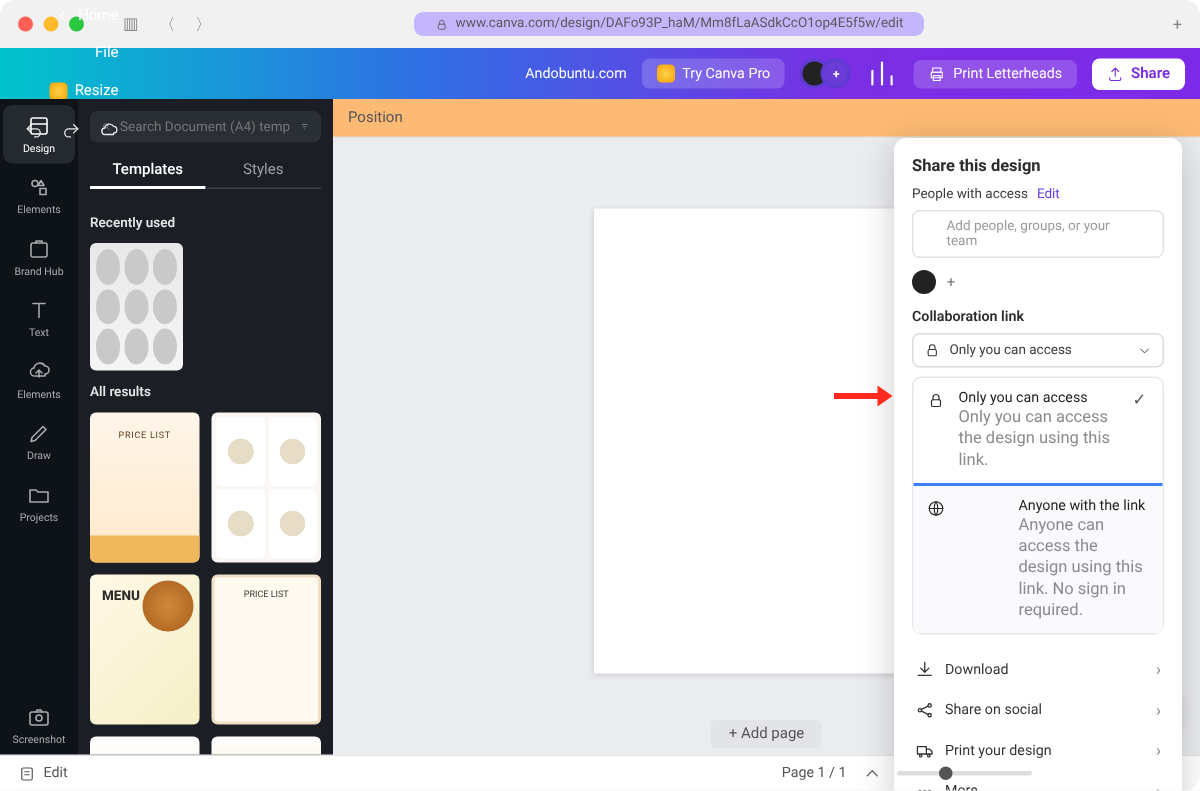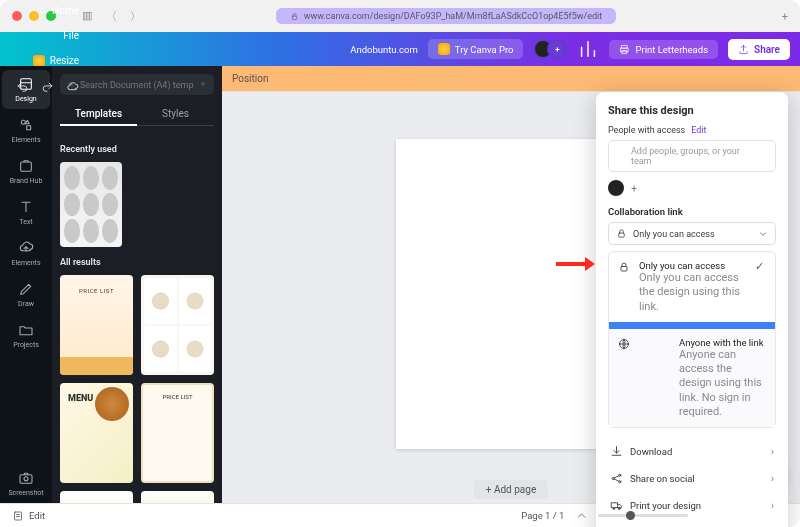--- a/index.html
+++ b/index.html
@@ -91,21 +91,21 @@
 .pop-row-label a{ color:#6a3be6; text-decoration:none; }
 .pop-input { border:1px solid #e2e2e6; border-radius:5px; padding:5px 22px; font-size:9px; color:#9a9a9a; margin-bottom:8px;}
 .ava-mini { display:flex; align-items:center; gap:3px; margin-bottom:10px;}
 .ava-mini .c{ width:16px; height:16px; border-radius:50%; background:#222;}
 .ava-mini .plus{ width:14px; height:14px; border-radius:50%; display:flex; align-items:center; justify-content:center; font-size:10px; color:#777; }
 .pop-sub { font-size:9.5px; font-weight:600; margin-bottom:5px;}
 .pop-select { border:1px solid #dcdce0; border-radius:5px; padding:5px 7px; display:flex; align-items:center; gap:6px; font-size:9px; color:#3a3a3a; margin-bottom:6px; justify-content:space-between;}
 .pop-select-left{display:flex; align-items:center; gap:6px;}
 .pop-card { border:1px solid #e7e7eb; border-radius:6px; margin-bottom:10px; }
 .pop-opt { display:flex; gap:8px; padding:8px 8px; align-items:flex-start; }
-.pop-opt + .pop-opt { border-top:7px solid #3b82f6;gap:48px;}
+.pop-opt + .pop-opt { border-top:2px solid #3b82f6;gap:48px;}
 .pop-opt.highlight { background:#fafafc;}
 .pop-opt-icon { width:14px; flex:none; display:flex; justify-content:center; padding-top:1px;}
 .pop-opt-body { flex:1;}
 .pop-opt-title{ font-size:9.5px; color:#222; }
 .pop-opt-desc{ font-size:11px; color:#8a8a8f; line-height:1.3;}
 .pop-opt-check{ width:12px; color:#555; font-size:11px;}
 .pop-list-item { display:flex; align-items:center; gap:7px; padding:7px 2px; font-size:9.5px; color:#333; cursor:pointer;}
 .pop-list-item .chev{ margin-left:auto; color:#888; font-size:11px;}
 .pop-list-item svg{width:13px;height:13px;}
 

